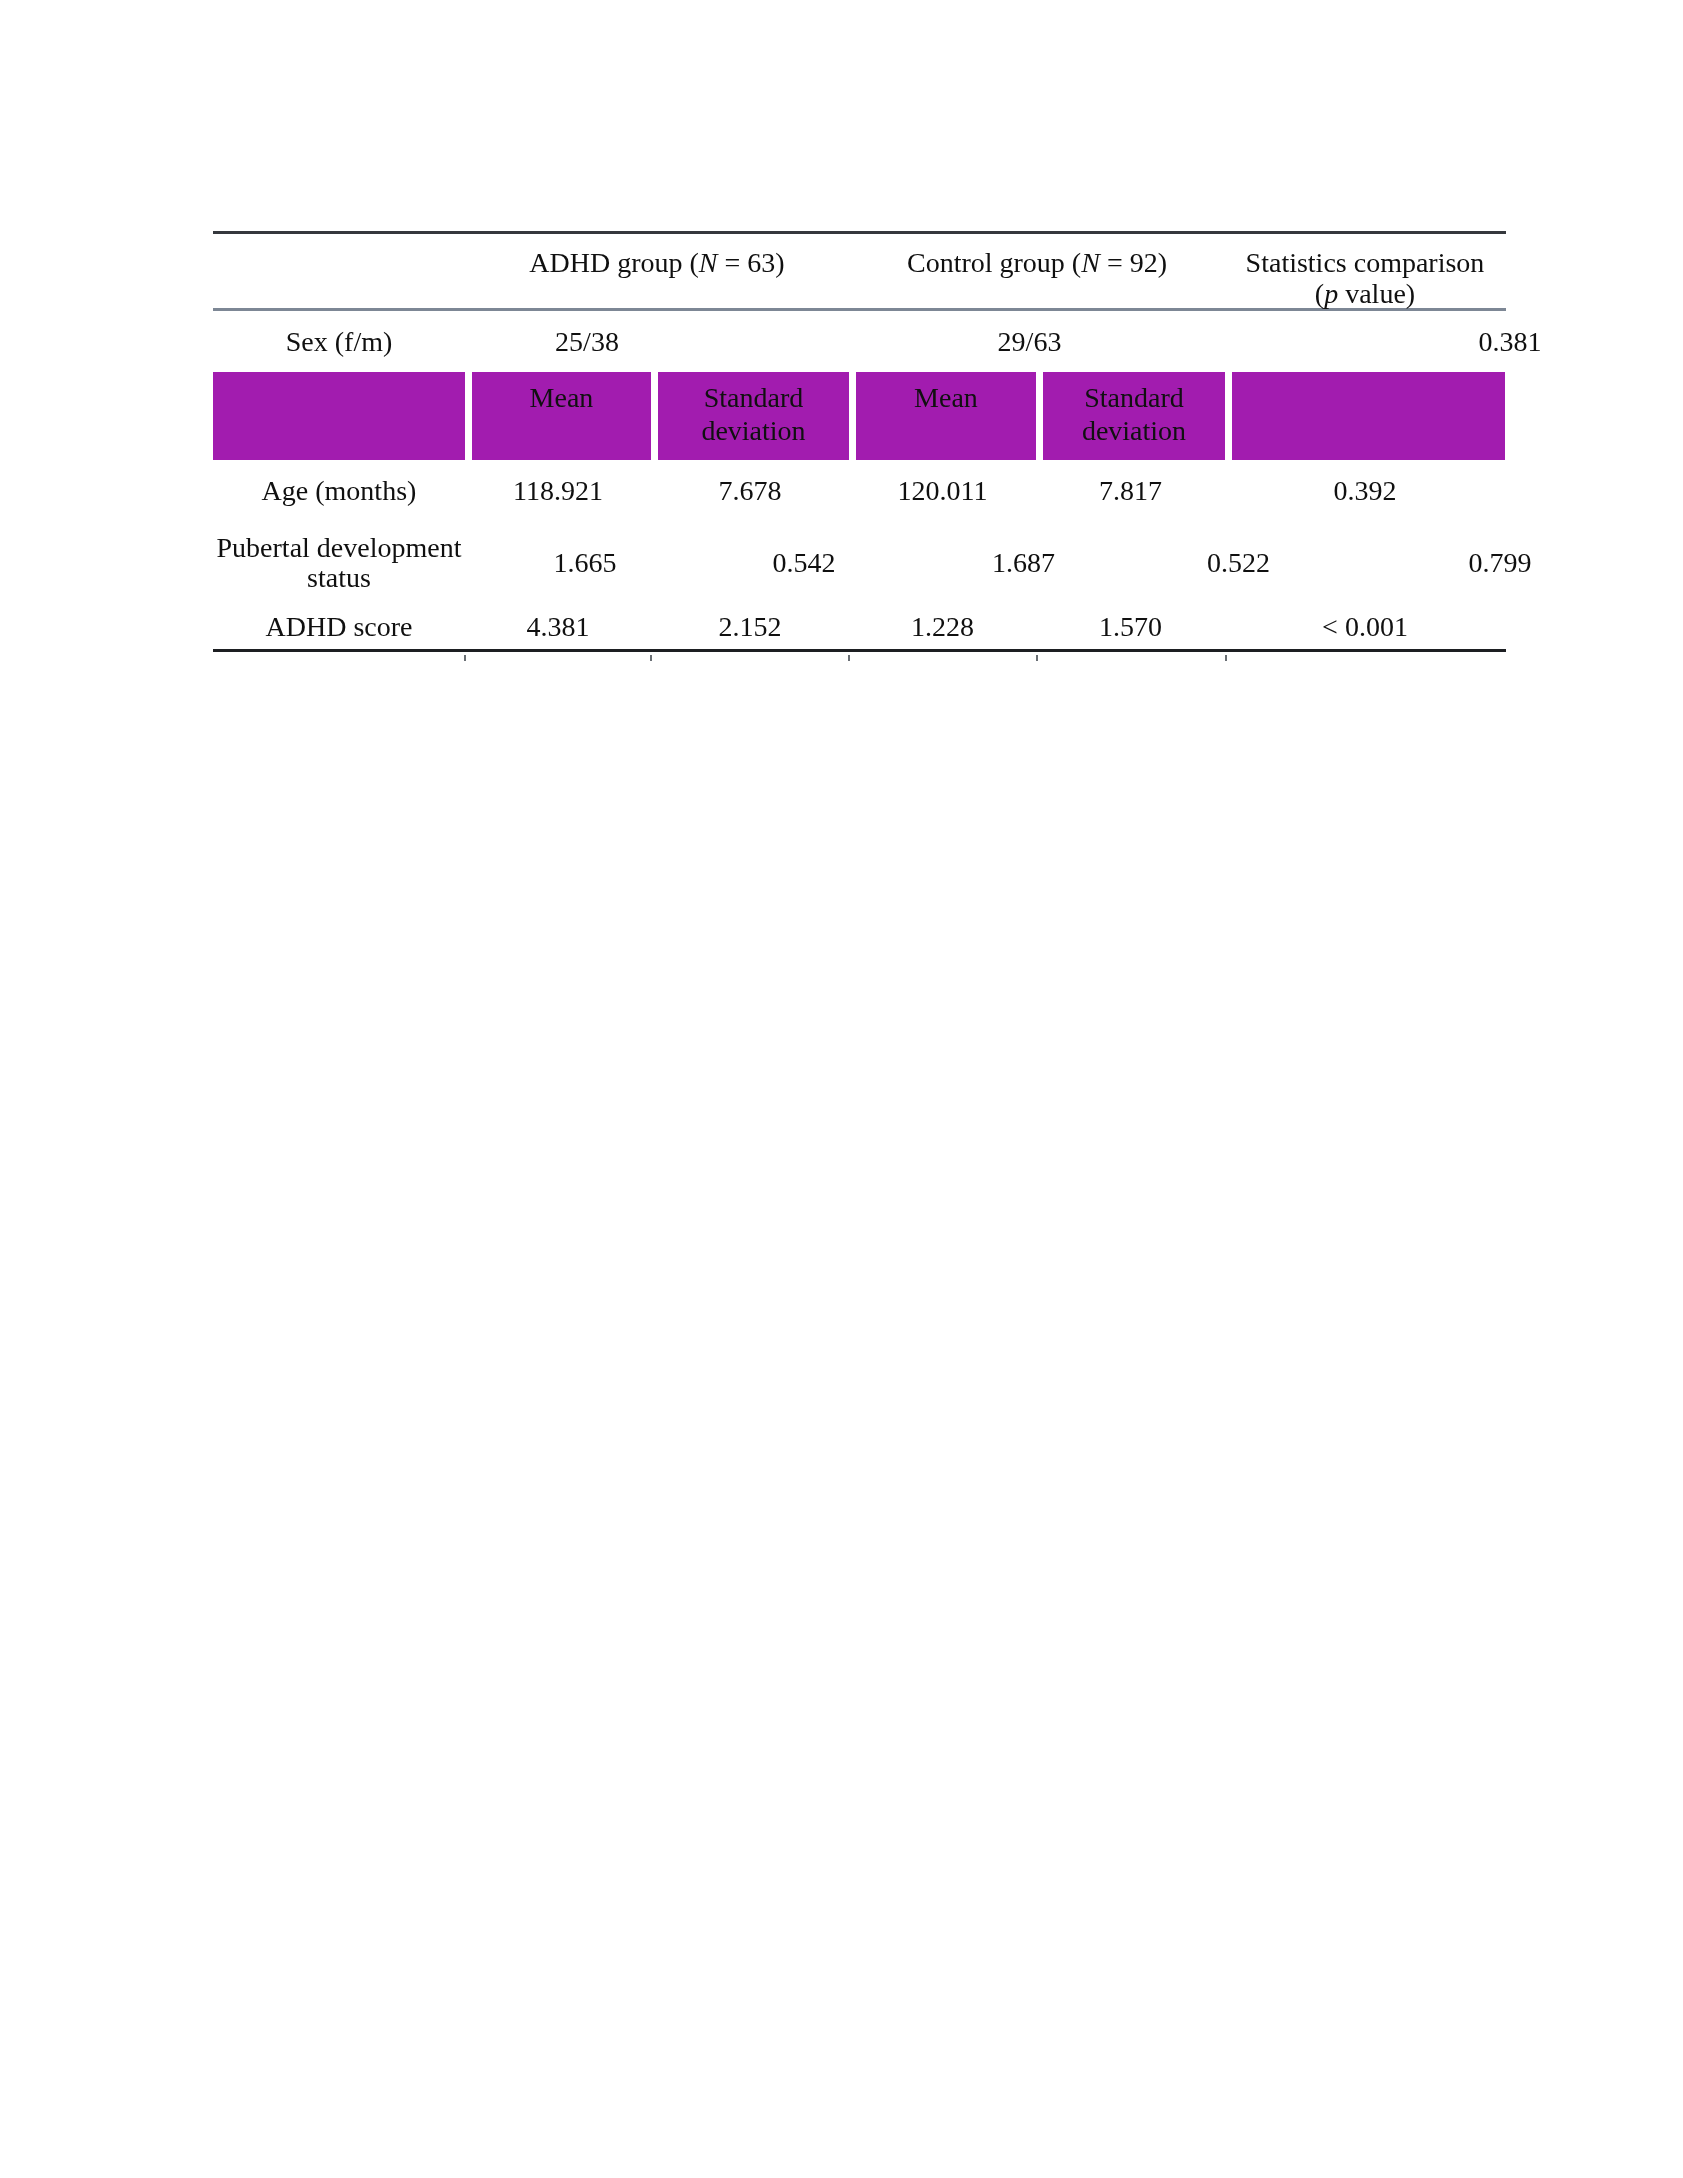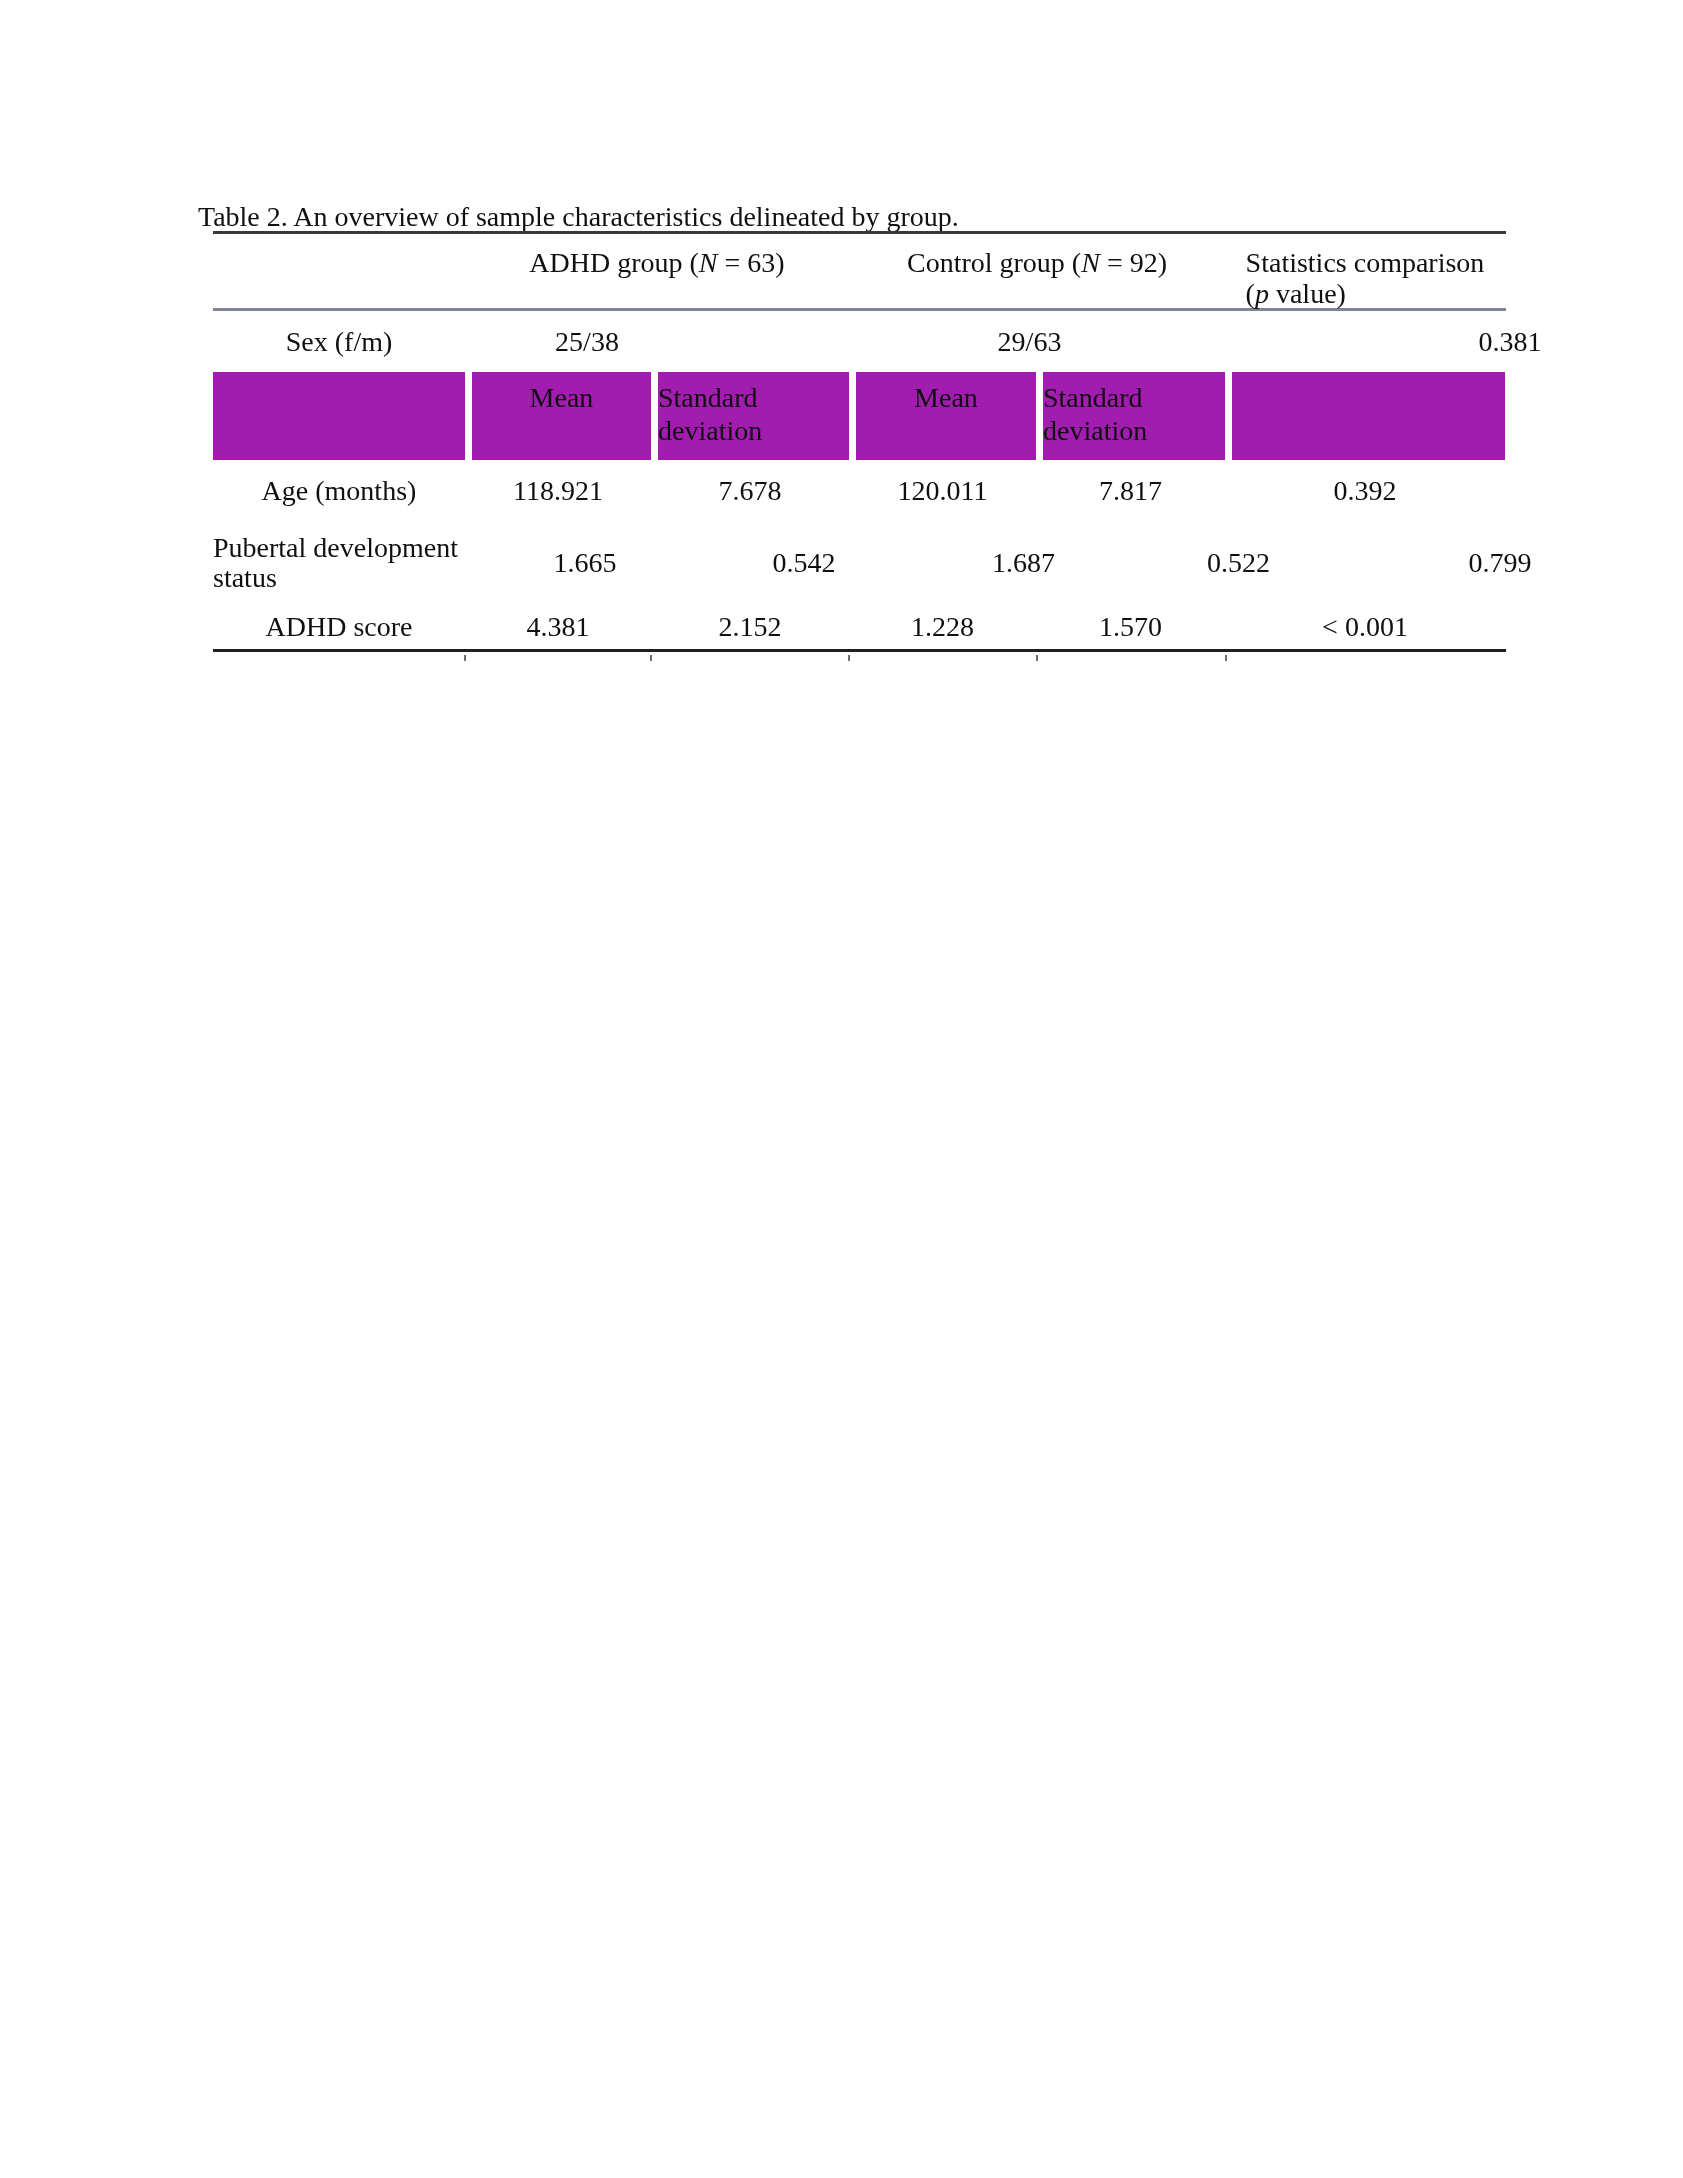--- a/index.html
+++ b/index.html
@@ -33,21 +33,21 @@
     font-size: 28px;
   }
   .trow {
     display: grid;
     grid-template-columns: 252px 186px 198px 187px 189px 280px;
   }
   .trow > div {
     display: flex;
     align-items: center;
     justify-content: center;
-    text-align: left;
+    text-align: center;
   }
   .row-header { height: 77px; border-bottom: 3px solid #7d8795; line-height: 31px; }
   .row-header > div { align-items: flex-start; padding-top: 13px; }
   .row-sex { height: 61px; gap: 29px; }
   .row-subheader { height: 88px; line-height: 33px; }
   .row-subheader > div { align-items: flex-start; padding-top: 9px; }
   .row-age { height: 61px; }
   .row-pubertal { height: 84px; line-height: 30px; gap: 27px; }
   .row-adhd { height: 44px; }
 
@@ -79,21 +79,20 @@
     font-size: 18px;
     line-height: 0;
     vertical-align: 11px;
   }
 </style>
 </head>
 <body>
 
 <div class="page">
 
-  <div class="caption">Table 2. An overview of sample characteristics delineated by group.</div>
 
   <div class="sample-table">
 
     <div class="trow row-header">
       <div></div>
       <div class="span2">
         <span><span>ADHD group (</span><span class="it">N</span><span> = 63)</span></span>
       </div>
       <div class="span2">
         <span><span>Control group (</span><span class="it">N</span><span> = 92)</span></span>

